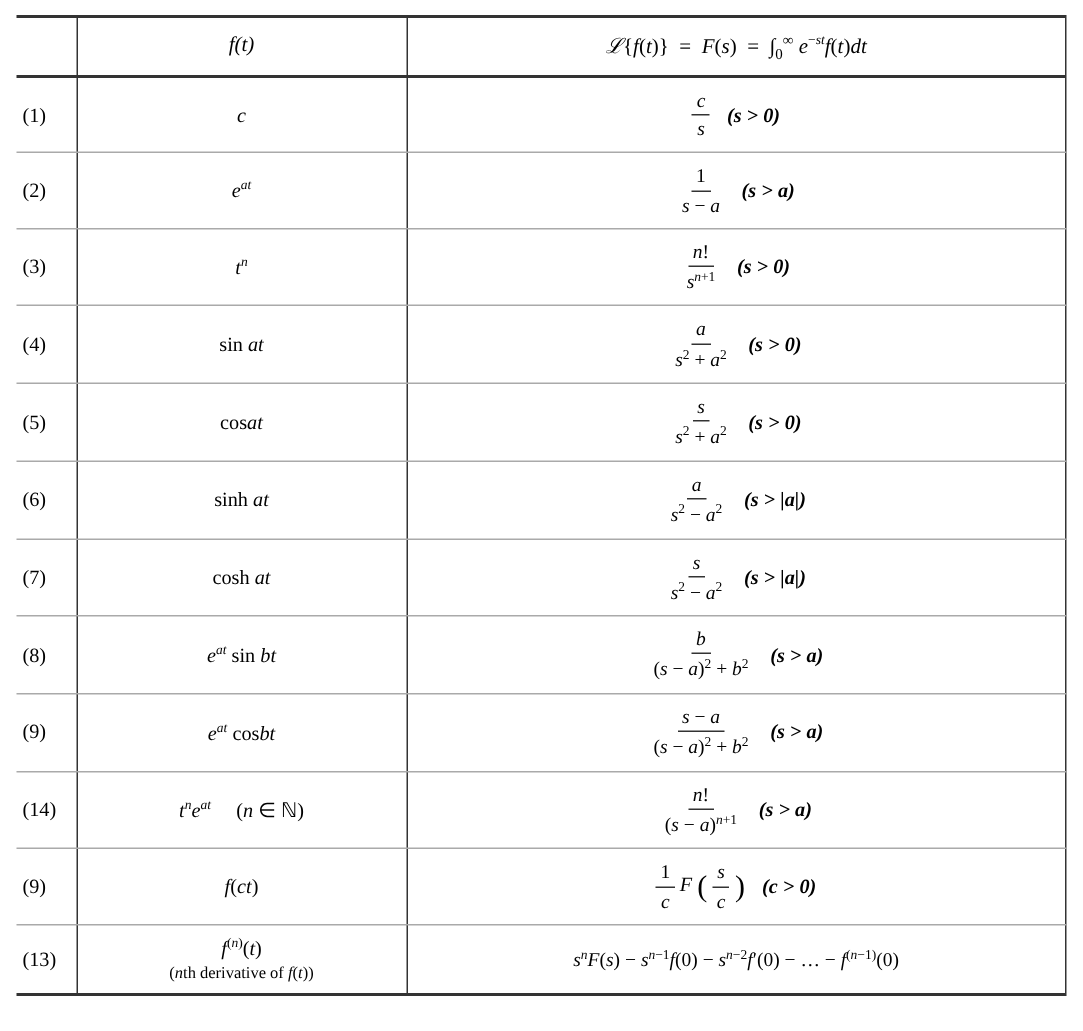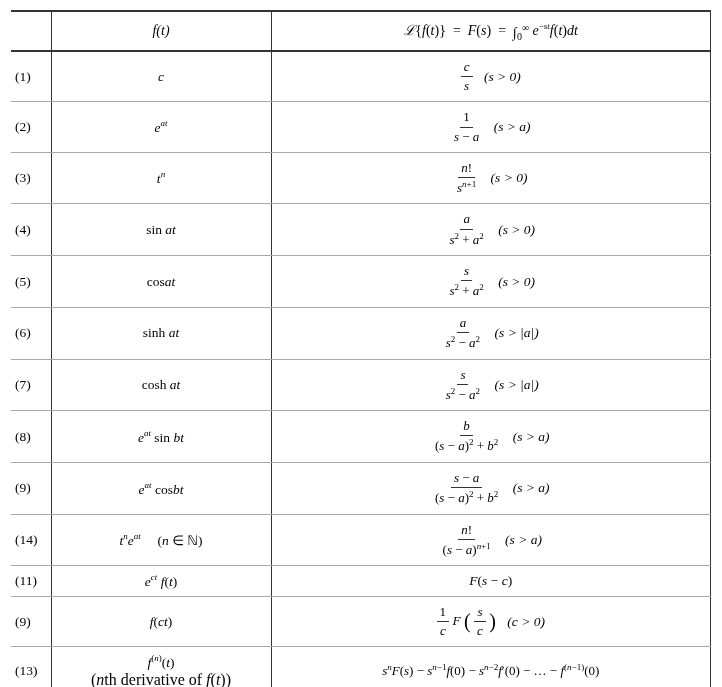--- a/index.html
+++ b/index.html
@@ -78,20 +78,21 @@
     }
     .frac .den {
       padding: 0 3px;
       line-height: 1.4;
     }
     .condition {
       font-style: italic;
       margin-left: 8px;
       display: inline-block;
       vertical-align: middle;
+      font-weight: bold;
     }
     sup { font-size: 9px; vertical-align: super; }
     sub { font-size: 9px; vertical-align: sub; }
     td { font-size: 13.5px; }
     .last-row td { border-bottom: 2px solid #333; }
     .header-row th { border-top: 2px solid #333; }
   </style>
 </head>
 <body>
 
@@ -233,27 +234,20 @@
         </td>
         <td class="lf-col">
           <span class="frac">
             <span class="num"><i>n</i>!</span>
             <span class="den">(<i>s</i> − <i>a</i>)<sup><i>n</i>+1</sup></span>
           </span>
           <span class="condition">(<i>s</i> &gt; <i>a</i>)</span>
         </td>
       </tr>
 
-      <tr>
-        <td class="row-num-cell">(11)</td>
-        <td class="f-col"><i>e</i><sup><i>ct</i></sup> <i>f</i>(<i>t</i>)</td>
-        <td class="lf-col">
-          <i>F</i>(<i>s</i> − <i>c</i>)
-        </td>
-      </tr>
 
       <tr>
         <td class="row-num-cell">(9)</td>
         <td class="f-col"><i>f</i>(<i>ct</i>)</td>
         <td class="lf-col">
           <span class="frac">
             <span class="num">1</span>
             <span class="den"><i>c</i></span>
           </span>
           <i>F</i>
@@ -264,21 +258,21 @@
           </span>
           <span style="display:inline-block; vertical-align:middle; font-size:20px;">)</span>
           <span class="condition">(<i>c</i> &gt; 0)</span>
         </td>
       </tr>
 
       <tr class="last-row">
         <td class="row-num-cell" style="border-bottom:2px solid #333;">(13)</td>
         <td class="f-col" style="border-bottom:2px solid #333;">
           <i>f</i><sup>(<i>n</i>)</sup>(<i>t</i>)<br>
-          <span style="font-size:16px;">(<i>n</i>th derivative of <i>f</i>(<i>t</i>))</span>
+          <span style="font-size:11px;">(<i>n</i>th derivative of <i>f</i>(<i>t</i>))</span>
         </td>
         <td class="lf-col" style="border-bottom:2px solid #333; font-size:13px;">
           <i>s</i><sup><i>n</i></sup><i>F</i>(<i>s</i>) − <i>s</i><sup><i>n</i>−1</sup><i>f</i>(0) − <i>s</i><sup><i>n</i>−2</sup><i>f</i>′(0) − … − <i>f</i><sup>(<i>n</i>−1)</sup>(0)
         </td>
       </tr>
     </tbody>
   </table>
 </div>
 
 </body></html>

